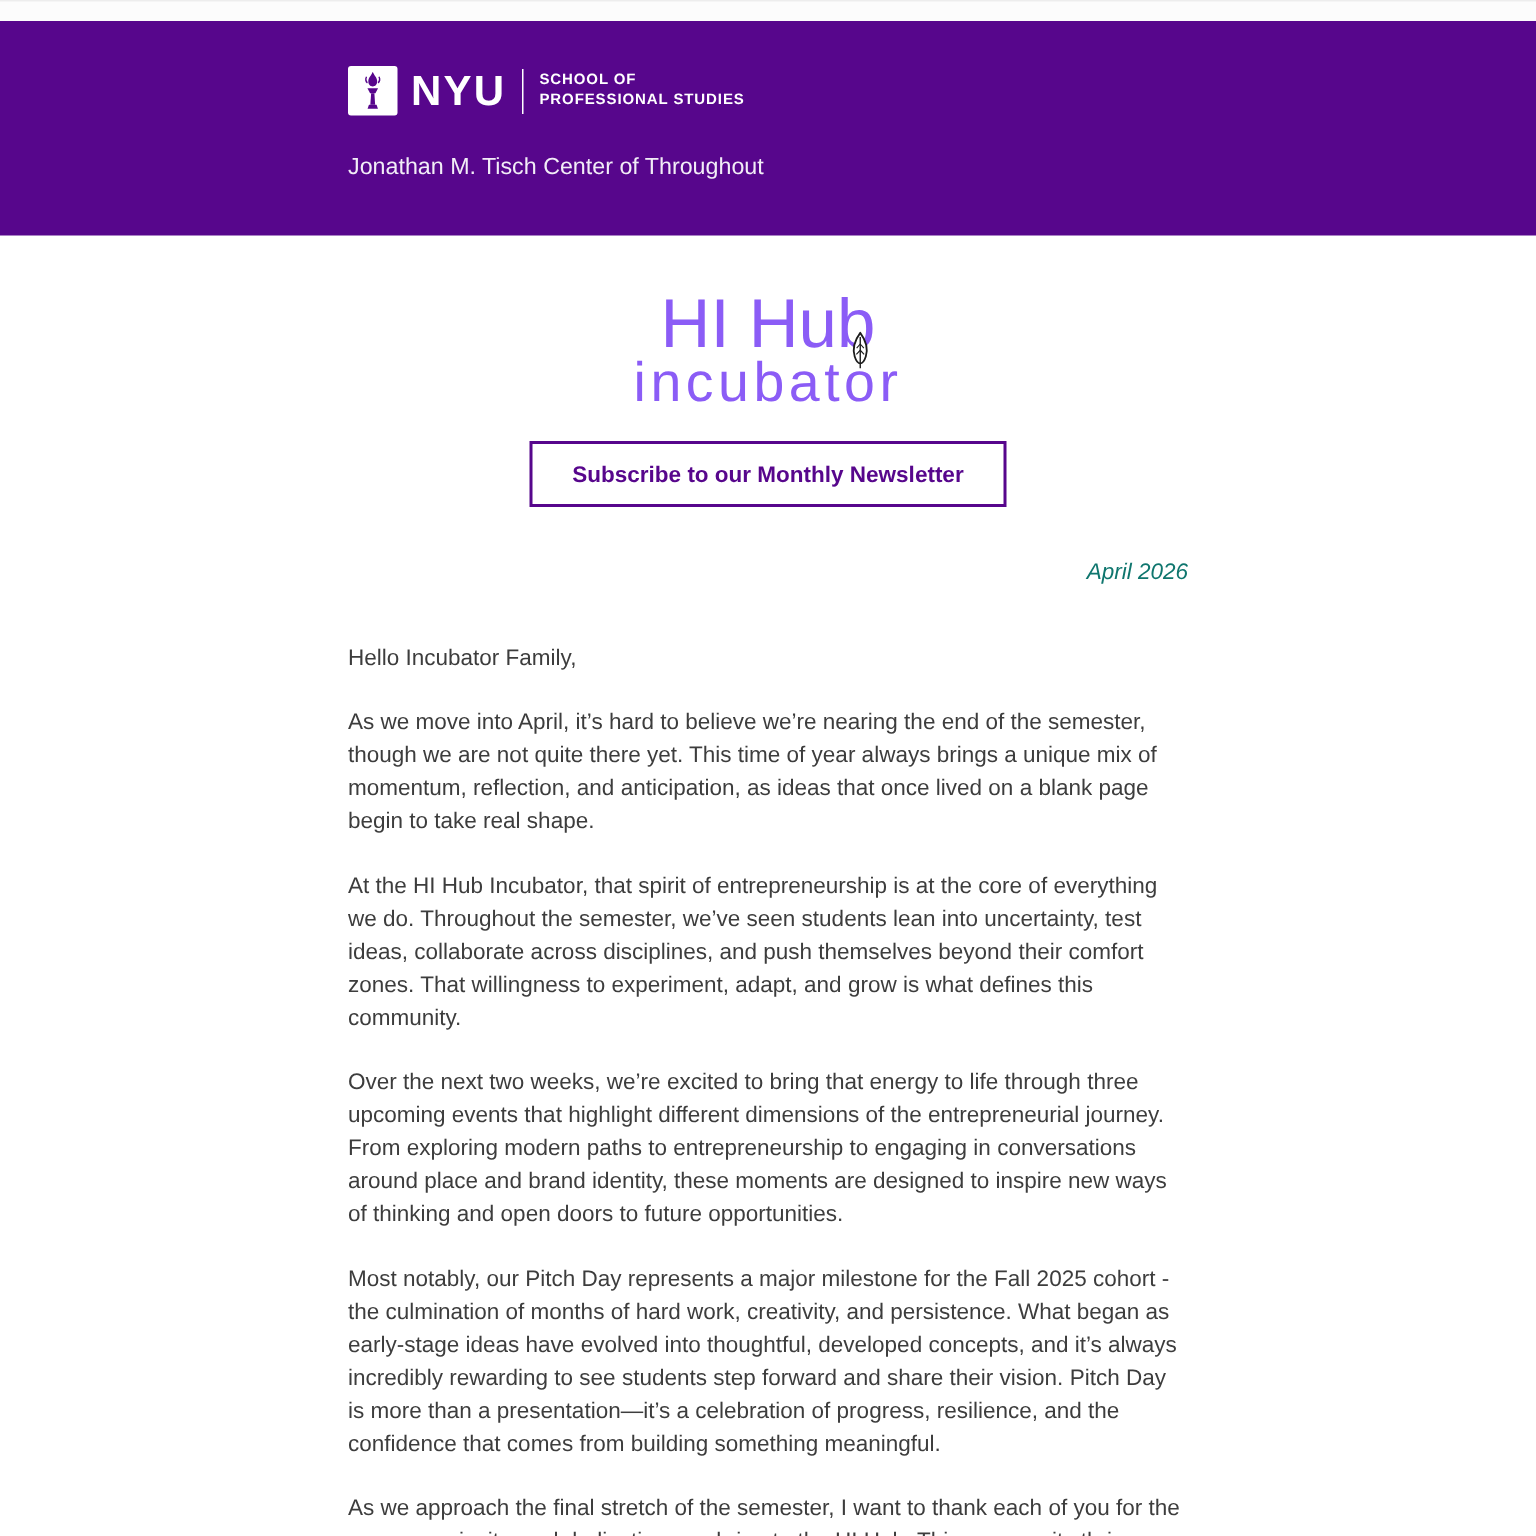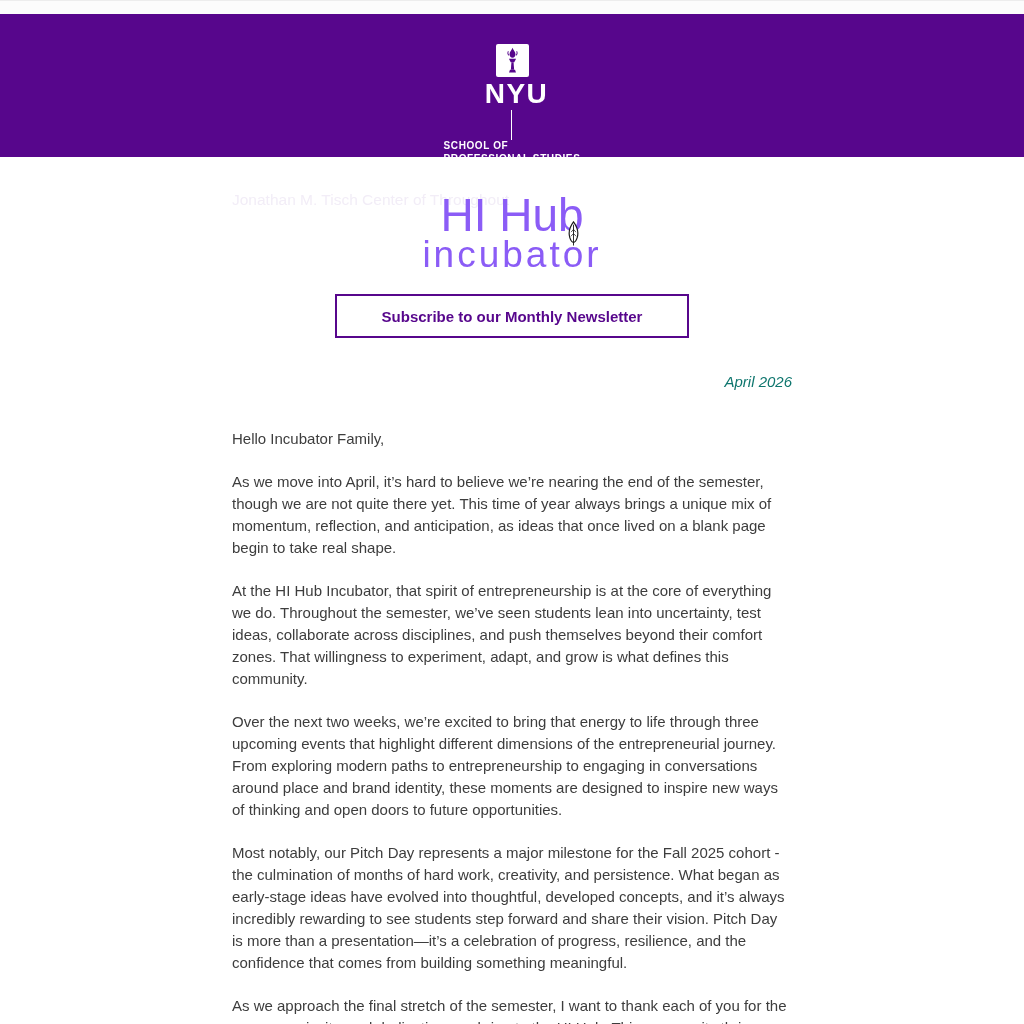--- a/index.html
+++ b/index.html
@@ -3,37 +3,37 @@
 <meta charset="utf-8">
 <style>
   * { margin:0; padding:0; box-sizing:border-box; }
   html,body { width:1024px; height:1024px; overflow:hidden; background:#ffffff;
               font-family:"Liberation Sans","DejaVu Sans",sans-serif; }
   .top-strip { height:14px; background:#fcfcfc; border-top:1px solid #ededed; }
   .header { height:143px; background:#57068c; }
   .col { width:560px; margin:0 auto; }
   .header .col { padding-top:30px; }
 
-  .nyu-lockup { display:flex; align-items:center;flex-direction:column; }
+  .nyu-lockup { display:flex; align-items:center; }
   .torch-box { width:33px; height:33px; background:#ffffff; border-radius:2px;
                display:flex; align-items:center; justify-content:center; flex:0 0 auto; }
   .nyu-acronym { color:#ffffff; font-size:28px; font-weight:bold; letter-spacing:1.5px;
                  margin-left:9px; line-height:33px; }
   .lockup-divider { width:1px; height:30px; background:#ffffff; margin:0 11px 0 10px; }
   .school-lines { color:#ffffff; font-size:10px; font-weight:bold; letter-spacing:0.6px;
                   line-height:12.5px; }
   .dept-line { color:#f2edf7; font-size:15.5px; margin-top:26px; }
 
   .logo-block { padding-top:33px; text-align:center; color:#8b5cf6; }
   .logo-title-wrap { position:relative; display:inline-block; line-height:50px;
                      font-size:46px; letter-spacing:0px; }
   .leaf-overlay { position:absolute; right:3px; top:15px; }
   .logo-subtitle { font-size:37px; letter-spacing:3px; line-height:30px; }
 
-  .subscribe-btn { display:block; width:354px; height:44px; margin:24px auto 0;
+  .subscribe-btn { display:block; width:318px; height:44px; margin:24px auto 0;
                    background:#ffffff; border:2px solid #57068c; color:#57068c;
                    font-family:inherit; font-size:15px; font-weight:bold; cursor:pointer; }
 
   .date-line { margin-top:34px; text-align:right; font-style:italic; font-size:15px;
                color:#0f766e; line-height:20px; }
   .letter { color:#3d3d3d; font-size:15px; line-height:22px; }
   .letter .greeting { margin-top:36px; }
   .letter p.para { margin-top:21px; }
 </style>
 </head>

